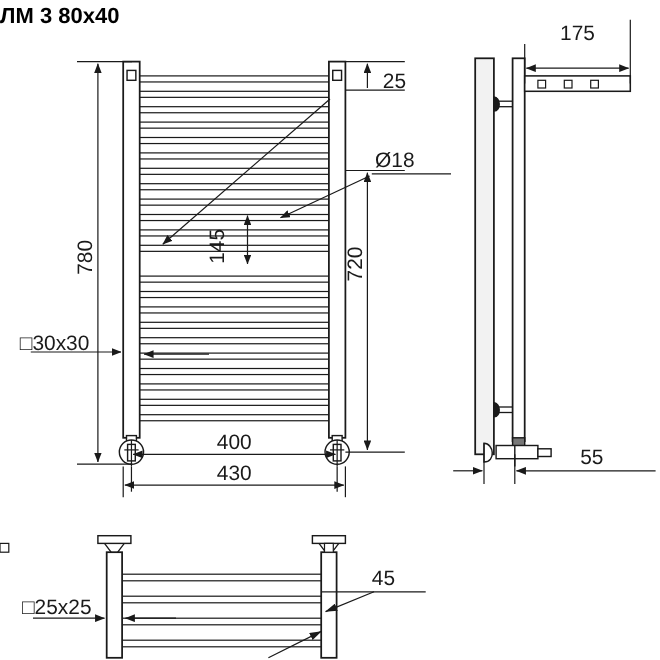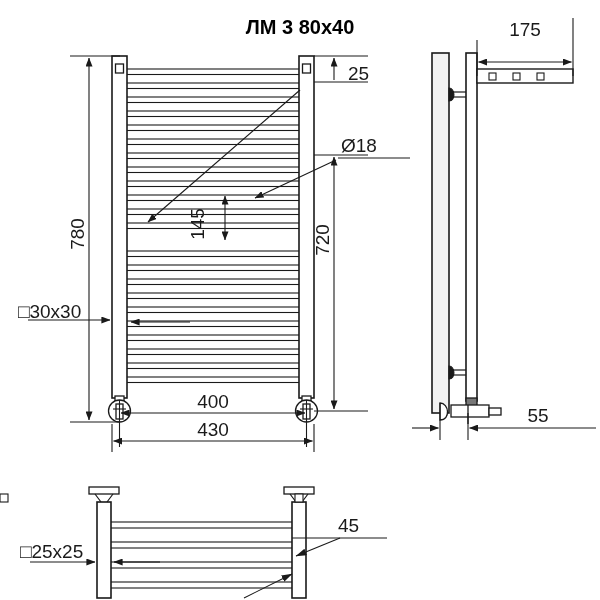--- a/index.html
+++ b/index.html
@@ -19,23 +19,23 @@
   }
   #sheet svg {
     position: absolute;
     left: 0;
     top: 0;
     display: block;
   }
   .title {
     position: absolute;
     left: 0;
-    top: 16px;
+    top: 4px;
     width: 600px;
-    text-align: center;
+    text-align: left;
     font-size: 20px;
     font-weight: bold;
     color: #000;
     letter-spacing: 0px;
   }
   text {
     font-family: "Liberation Sans", sans-serif;
     fill: #1a1a1a;
   }
   .dim-txt {

